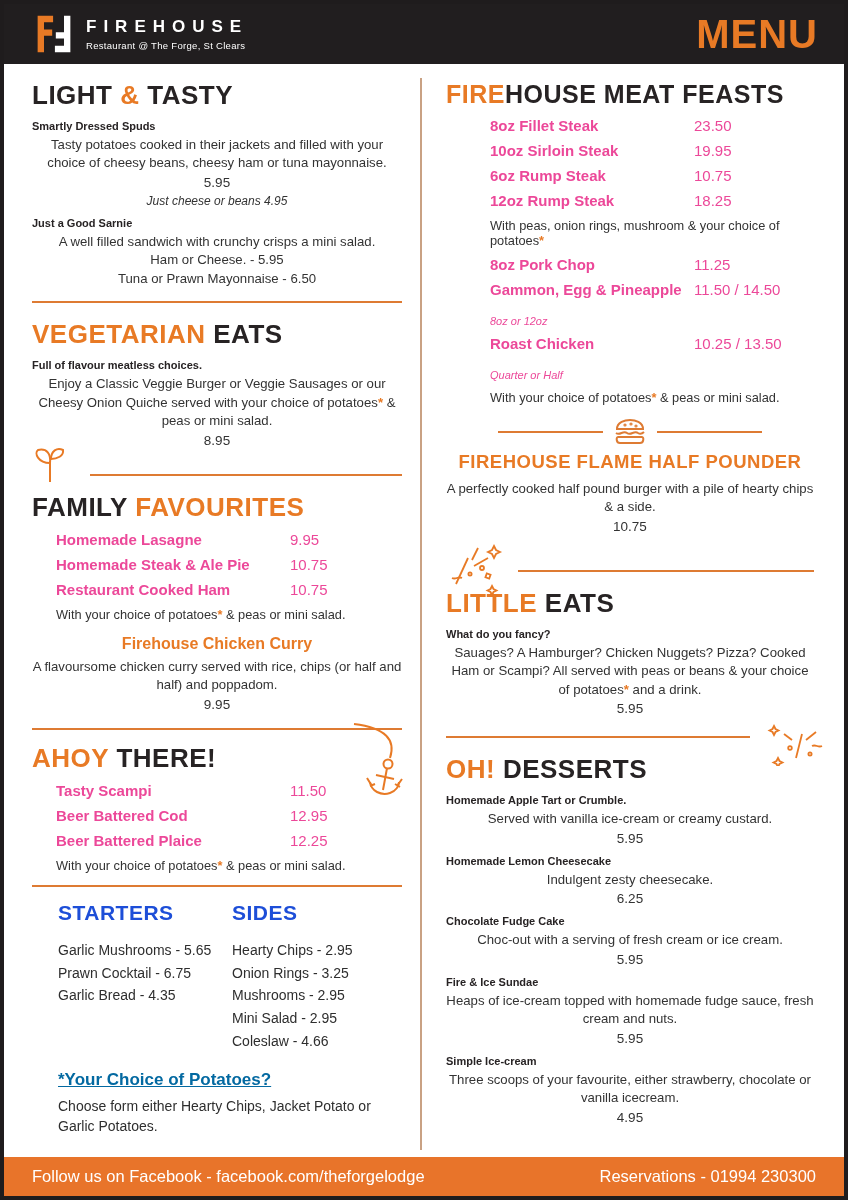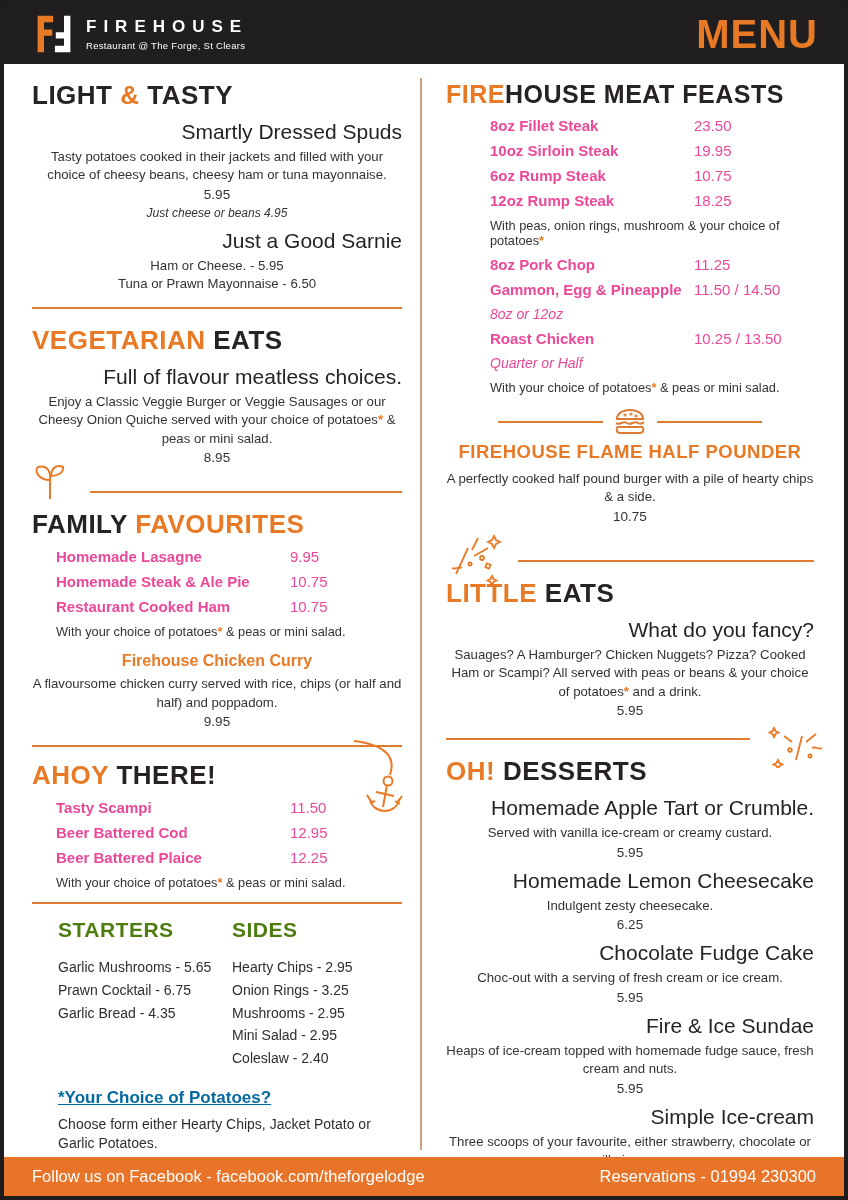--- a/index.html
+++ b/index.html
@@ -22,30 +22,30 @@
   
   .content{ display:flex; position:relative; }
   .col{ width:370px; }
   .col.left{ margin-left:28px; }
   .col.right{ margin-left:24px; width:368px; }
   .vdiv{ width:2px; background:#c9a183; margin:14px 0 0 18px; height:1072px; flex:0 0 2px; }
   
   .org{ color:#e87a25; }
   .blk{ color:#272324; }
   .sec-heading{ font-size:26px; font-weight:800; text-align:left; letter-spacing:.5px; margin:16px 0 8px; }
-  .iname{ font-size:21px; font-weight:400; color:#272324; text-align:right; margin:9px 0 4px; }
+  .iname{ font-size:11px; font-weight:700; color:#272324; text-align:left; margin:9px 0 4px; }
   .desc{ font-size:13.2px; color:#333; text-align:center; line-height:1.4; }
   .cprice{ font-size:13.5px; color:#333; text-align:center; margin-top:2px; }
   .inote{ font-size:12px; font-style:italic; color:#333; text-align:center; margin-top:4px; }
   .hr{ border:none; border-top:2px solid #de7b33; margin:13px 0 4px; }
   .prow{ display:flex; align-items:flex-start; margin:8px 0; font-size:15px; color:#ec4899; }
   .left .prow{ padding-left:24px; }
   .right .prow{ padding-left:44px; }
   .pname{ flex:1; font-weight:700; }
-  .psub{ font-weight:400; font-style:italic; font-size:14px; margin-top:8px; }
+  .psub{ font-weight:400; font-style:italic; font-size:11px; margin-top:17px; }
   .pprice{ flex:0 0 112px; font-weight:400; }
   .right .pprice{ flex:0 0 120px; }
   .snote{ font-size:12.8px; color:#333; margin:9px 0 4px; }
   .left .snote{ padding-left:24px; }
   .right .snote{ padding-left:44px; }
   .star{ color:#e87a25; font-weight:700; }
   
   .div-wrap{ position:relative; }
   .leaf-svg{ position:absolute; left:-2px; bottom:-8px; }
   .hr-leaf{ margin-left:58px; }
@@ -53,21 +53,21 @@
   .confetti-svg{ position:absolute; left:2px; top:-30px; }
   .hr-confetti{ margin-left:72px; }
   .firework-svg{ position:absolute; right:-10px; top:-18px; }
   .hr-firework{ margin-right:64px; }
   
   .special-name{ font-size:16px; font-weight:700; color:#e87a25; text-align:center; margin:13px 0 5px; }
   
   .cols2{ display:flex; padding-left:26px; margin-top:14px; }
   .subcol1{ width:174px; }
   .subcol2{ flex:1; }
-  .subhead{ font-size:21px; font-weight:800; color:#4d7c0f; letter-spacing:.5px; margin-bottom:14px; }
+  .subhead{ font-size:21px; font-weight:800; color:#1d4ed8; letter-spacing:.5px; margin-bottom:14px; }
   .plain-item{ font-size:14px; color:#2e2e2e; line-height:1.62; }
   .orange-q{ font-size:17px; font-weight:700; color:#0369a1; margin:18px 0 7px; padding-left:26px;text-decoration:underline; }
   .q-desc{ font-size:14px; color:#2e2e2e; line-height:1.4; padding-left:26px; padding-right:30px; }
   
   .burger-div{ display:flex; align-items:center; gap:10px; margin:14px 52px 6px; }
   .burger-div .bline{ flex:1; height:2px; background:#de7b33; }
   .hp-title{ font-size:18.5px; font-weight:800; color:#e87a25; text-align:center; letter-spacing:.5px; margin:6px 0 7px; }
   
   .d-item{ margin-bottom:7px; }
   
@@ -105,20 +105,21 @@
       <section>
         <h2 class="sec-heading"><span class="blk">LIGHT </span><span class="org">&amp; </span><span class="blk">TASTY</span></h2>
         <div class="d-item">
           <div class="iname">Smartly Dressed Spuds</div>
           <div class="desc">Tasty potatoes cooked in their jackets and filled with your choice of cheesy beans, cheesy ham or tuna mayonnaise.</div>
           <div class="cprice">5.95</div>
           <div class="inote">Just cheese or beans 4.95</div>
         </div>
         <div>
           <div class="iname">Just a Good Sarnie</div>
+          <div class="desc">A well filled sandwich with crunchy crisps a mini salad.</div>
           <div class="desc">Ham or Cheese. - 5.95</div>
           <div class="desc">Tuna or Prawn Mayonnaise - 6.50</div>
         </div>
         <hr class="hr">
       </section>
 
       <section>
         <h2 class="sec-heading"><span class="org">VEGETARIAN </span><span class="blk">EATS</span></h2>
         <div class="iname">Full of flavour meatless choices.</div>
         <div class="desc"><span>Enjoy a Classic Veggie Burger or Veggie Sausages or our Cheesy Onion Quiche served with your choice of potatoes</span><span class="star">*</span><span> &amp; peas or mini salad.</span></div>
@@ -188,21 +189,21 @@
             <div class="plain-item">Garlic Mushrooms - 5.65</div>
             <div class="plain-item">Prawn Cocktail - 6.75</div>
             <div class="plain-item">Garlic Bread - 4.35</div>
           </div>
           <div class="subcol2">
             <div class="subhead">SIDES</div>
             <div class="plain-item">Hearty Chips - 2.95</div>
             <div class="plain-item">Onion Rings - 3.25</div>
             <div class="plain-item">Mushrooms - 2.95</div>
             <div class="plain-item">Mini Salad - 2.95</div>
-            <div class="plain-item">Coleslaw - 2.40</div>
+            <div class="plain-item">Coleslaw - 4.66</div>
           </div>
         </div>
       </section>
 
       <section>
         <div class="orange-q">*Your Choice of Potatoes?</div>
         <div class="q-desc">Choose form either Hearty Chips, Jacket Potato or Garlic Potatoes.</div>
       </section>
 
       <section>

